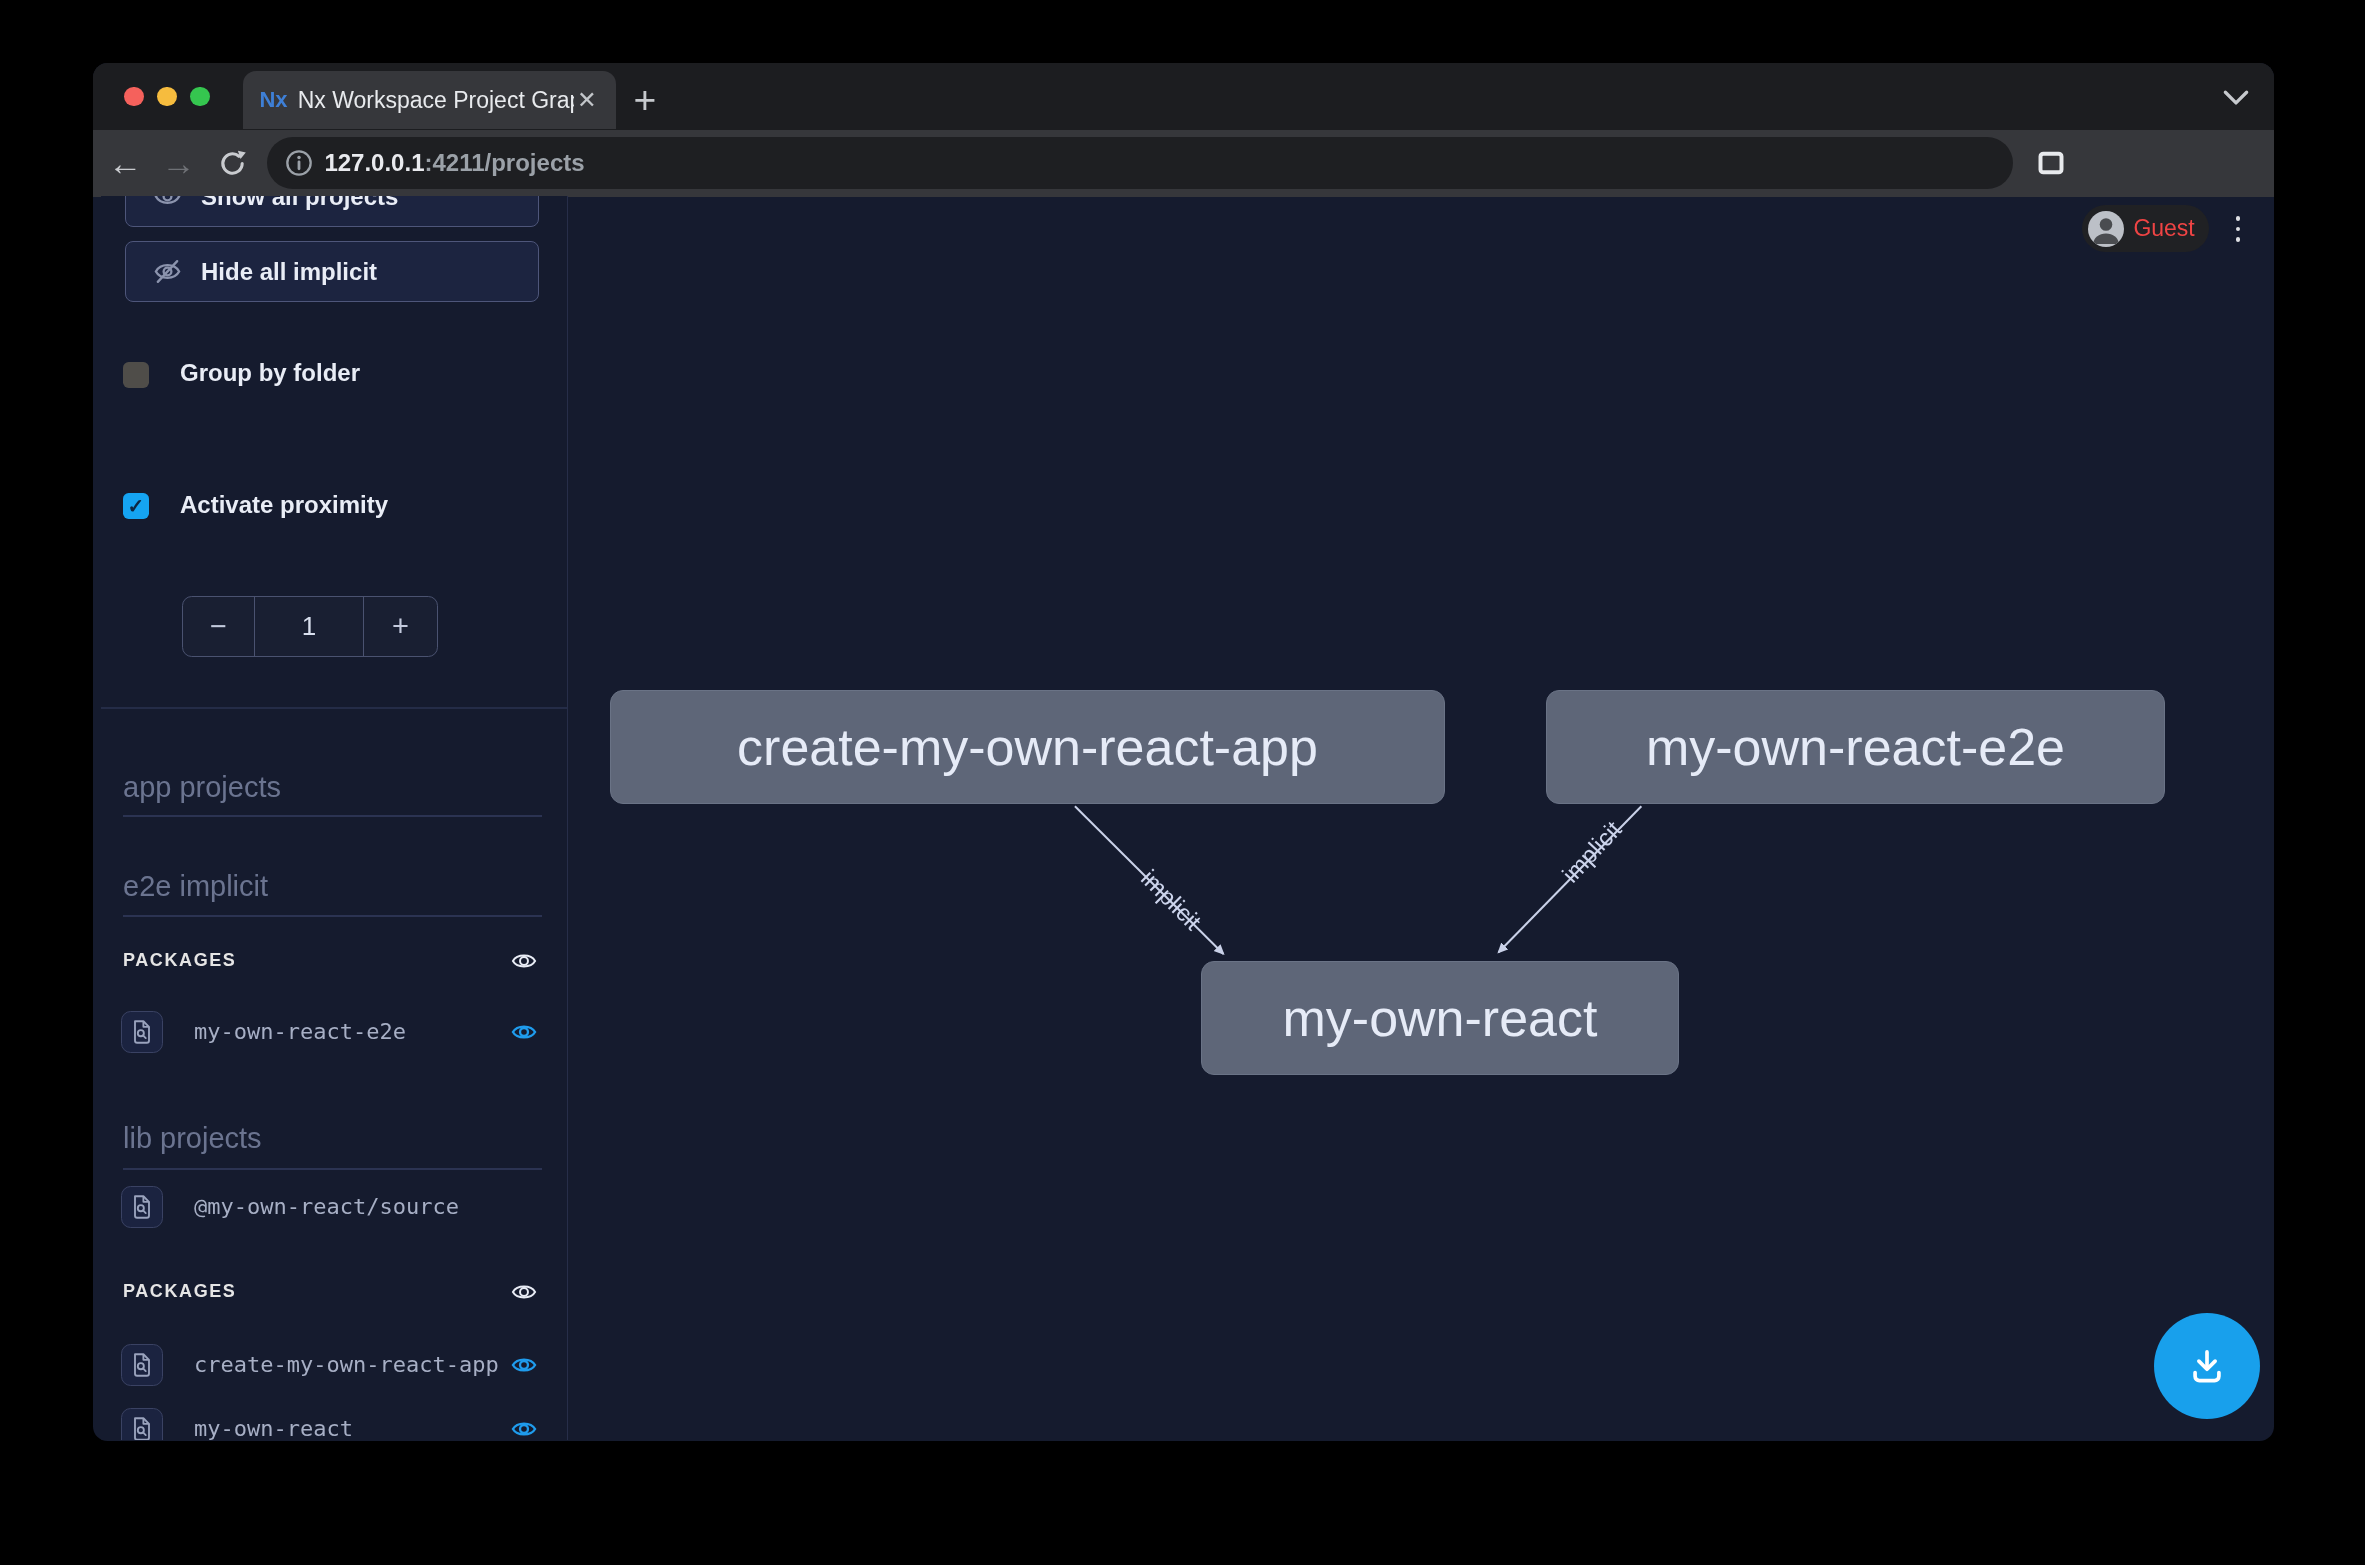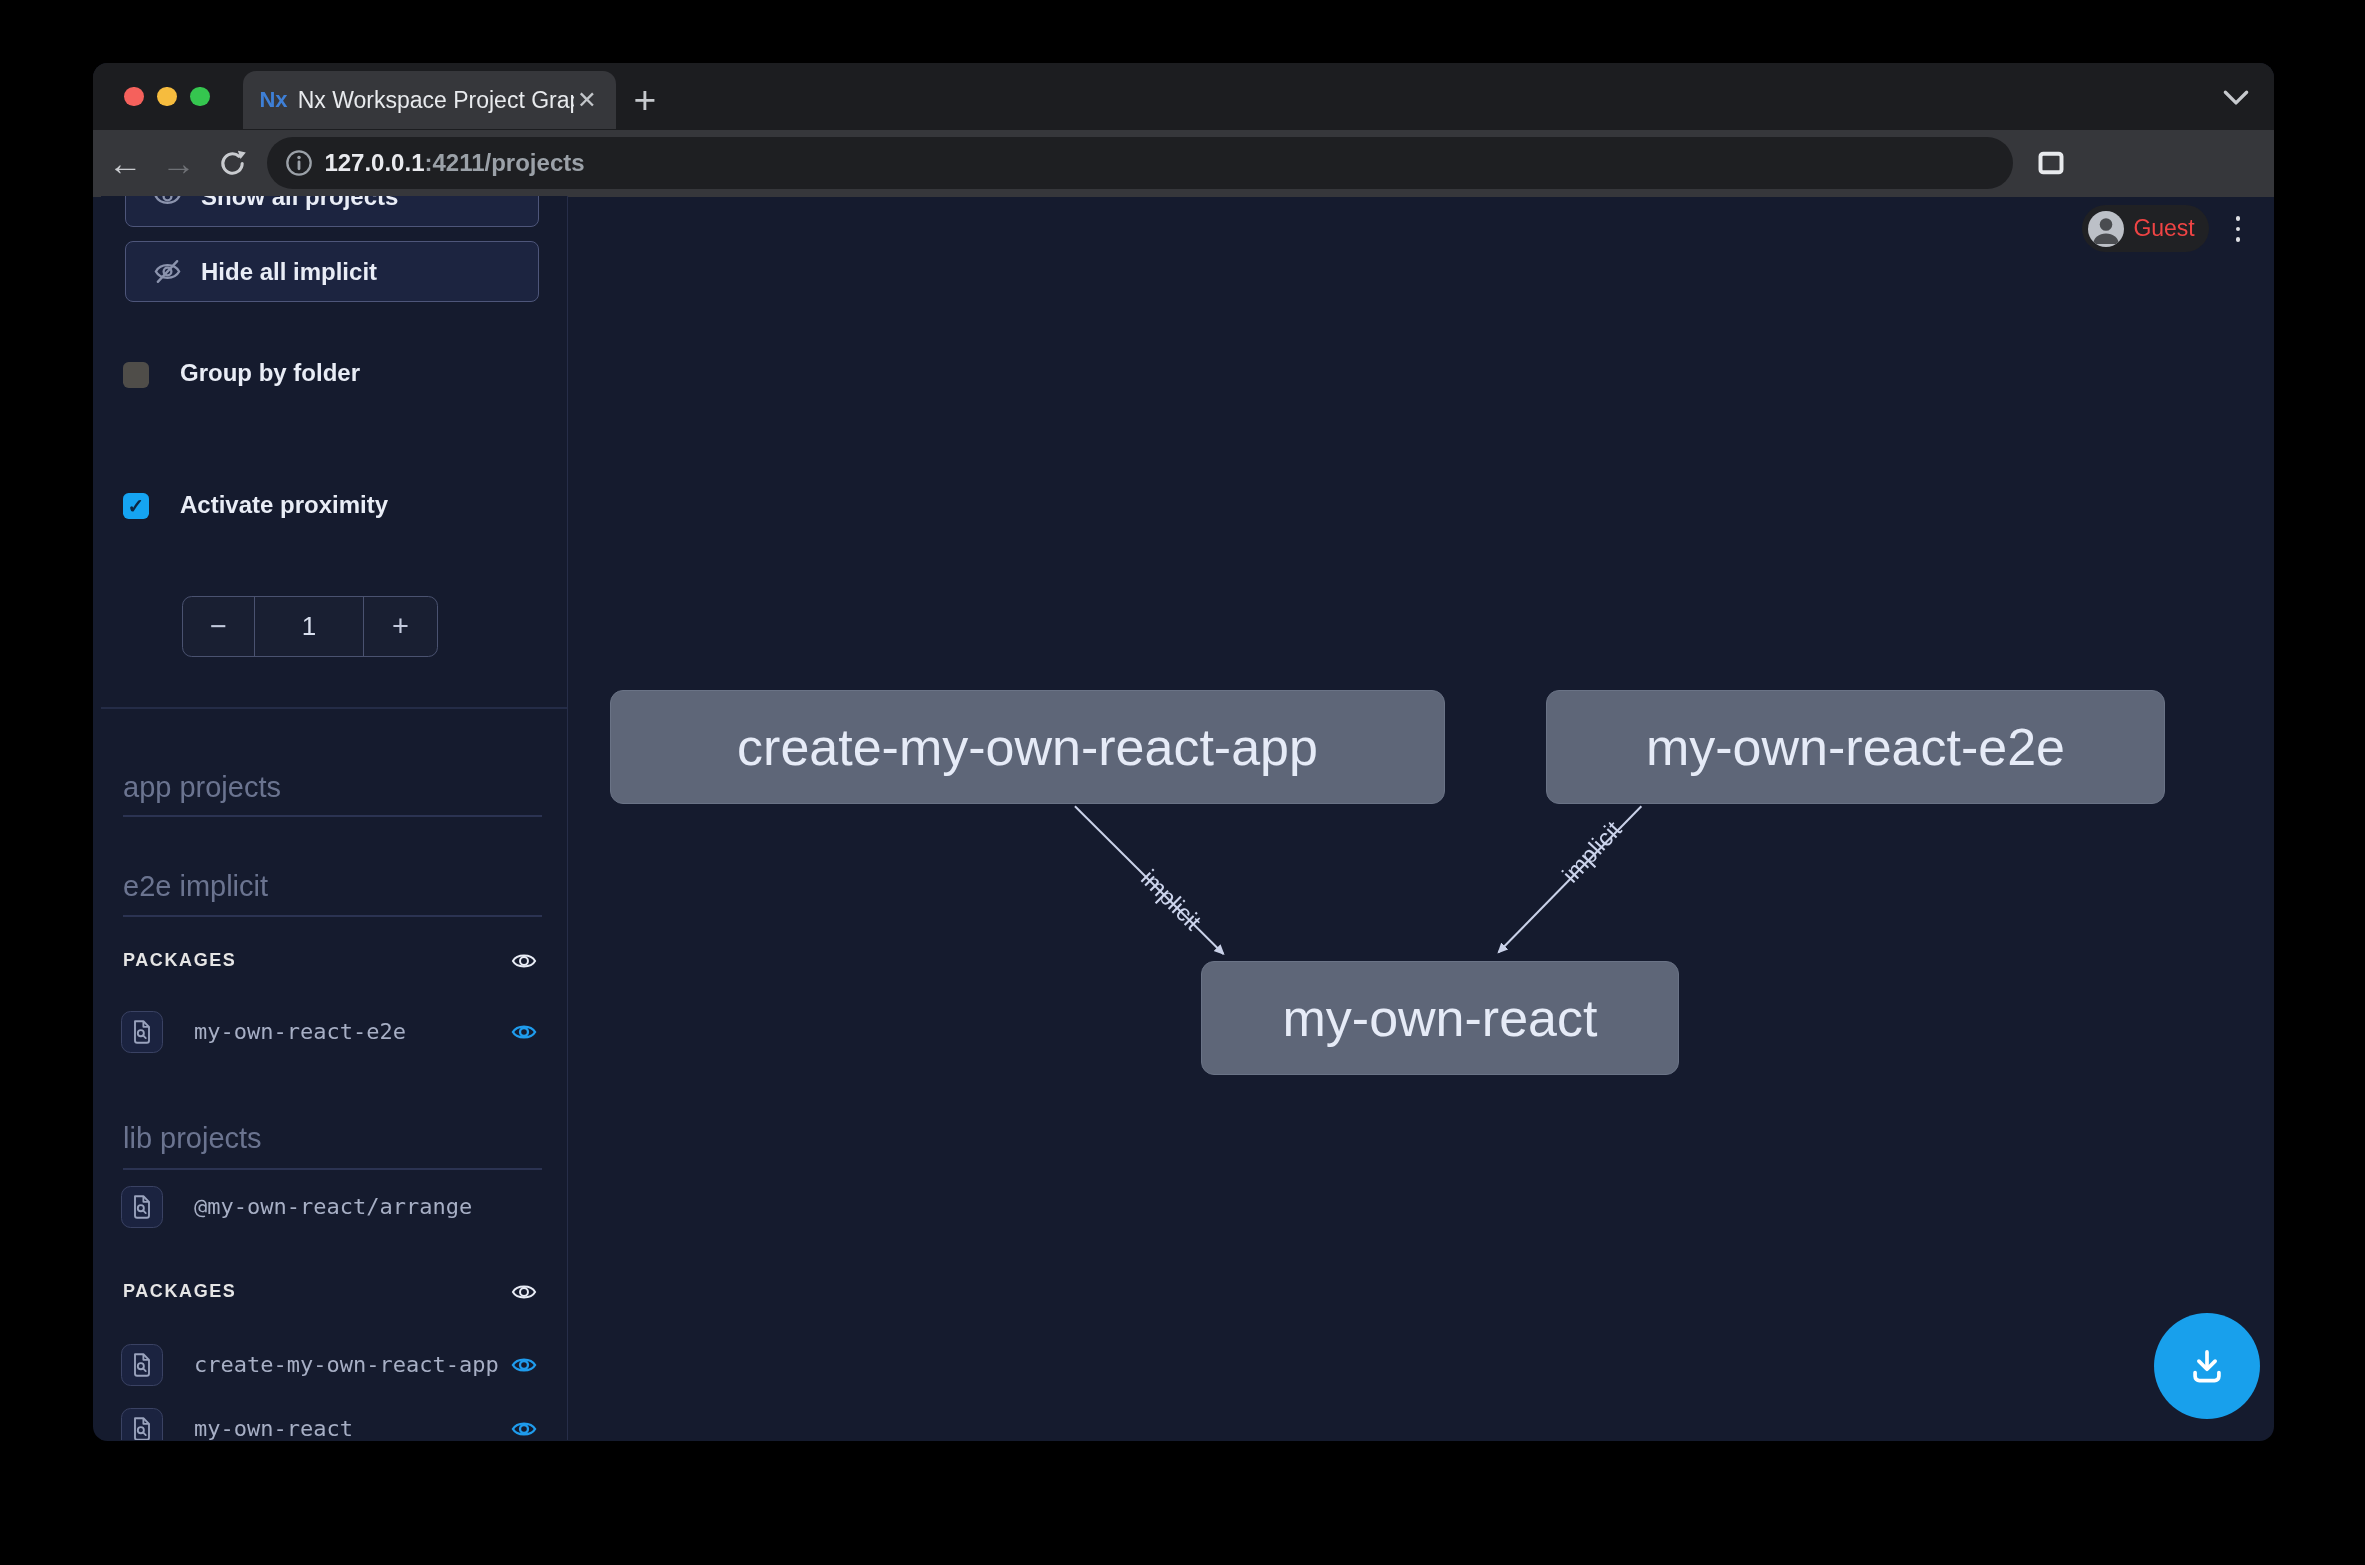--- a/index.html
+++ b/index.html
@@ -242,21 +242,21 @@
 
       <div class="prow" style="top:988px;">
         <span class="fileicon">
           <svg width="28" height="28" viewBox="0 0 24 24">
             <path d="M6 2.8 h7.2 L18 7.6 V19.4 a1.8 1.8 0 0 1 -1.8 1.8 H7.8 A1.8 1.8 0 0 1 6 19.4 Z" fill="none" stroke="currentColor" stroke-width="1.6" stroke-linejoin="round"></path>
             <path d="M13.2 2.8 V7.6 H18" fill="none" stroke="currentColor" stroke-width="1.6" stroke-linejoin="round"></path>
             <circle cx="11" cy="13" r="2.6" fill="none" stroke="currentColor" stroke-width="1.6"></circle>
             <line x1="12.9" y1="14.9" x2="15.2" y2="17.2" stroke="currentColor" stroke-width="1.6" stroke-linecap="round"></line>
           </svg>
         </span>
-        <span class="prowlabel">@my-own-react/arrange</span>
+        <span class="prowlabel">@my-own-react/source</span>
       </div>
 
       <div class="pkgheading" style="top:1085px;">PACKAGES</div>
       <div class="eyebtn" style="top:1081px;">
         <svg width="36" height="28" viewBox="0 0 24 24">
           <path d="M2.5 12 C6 5.8 18 5.8 21.5 12 C18 18.2 6 18.2 2.5 12 Z" fill="none" stroke="#e8ecf5" stroke-width="1.7"></path>
           <circle cx="12" cy="12" r="3.4" fill="none" stroke="#e8ecf5" stroke-width="1.7"></circle>
         </svg>
       </div>
 

